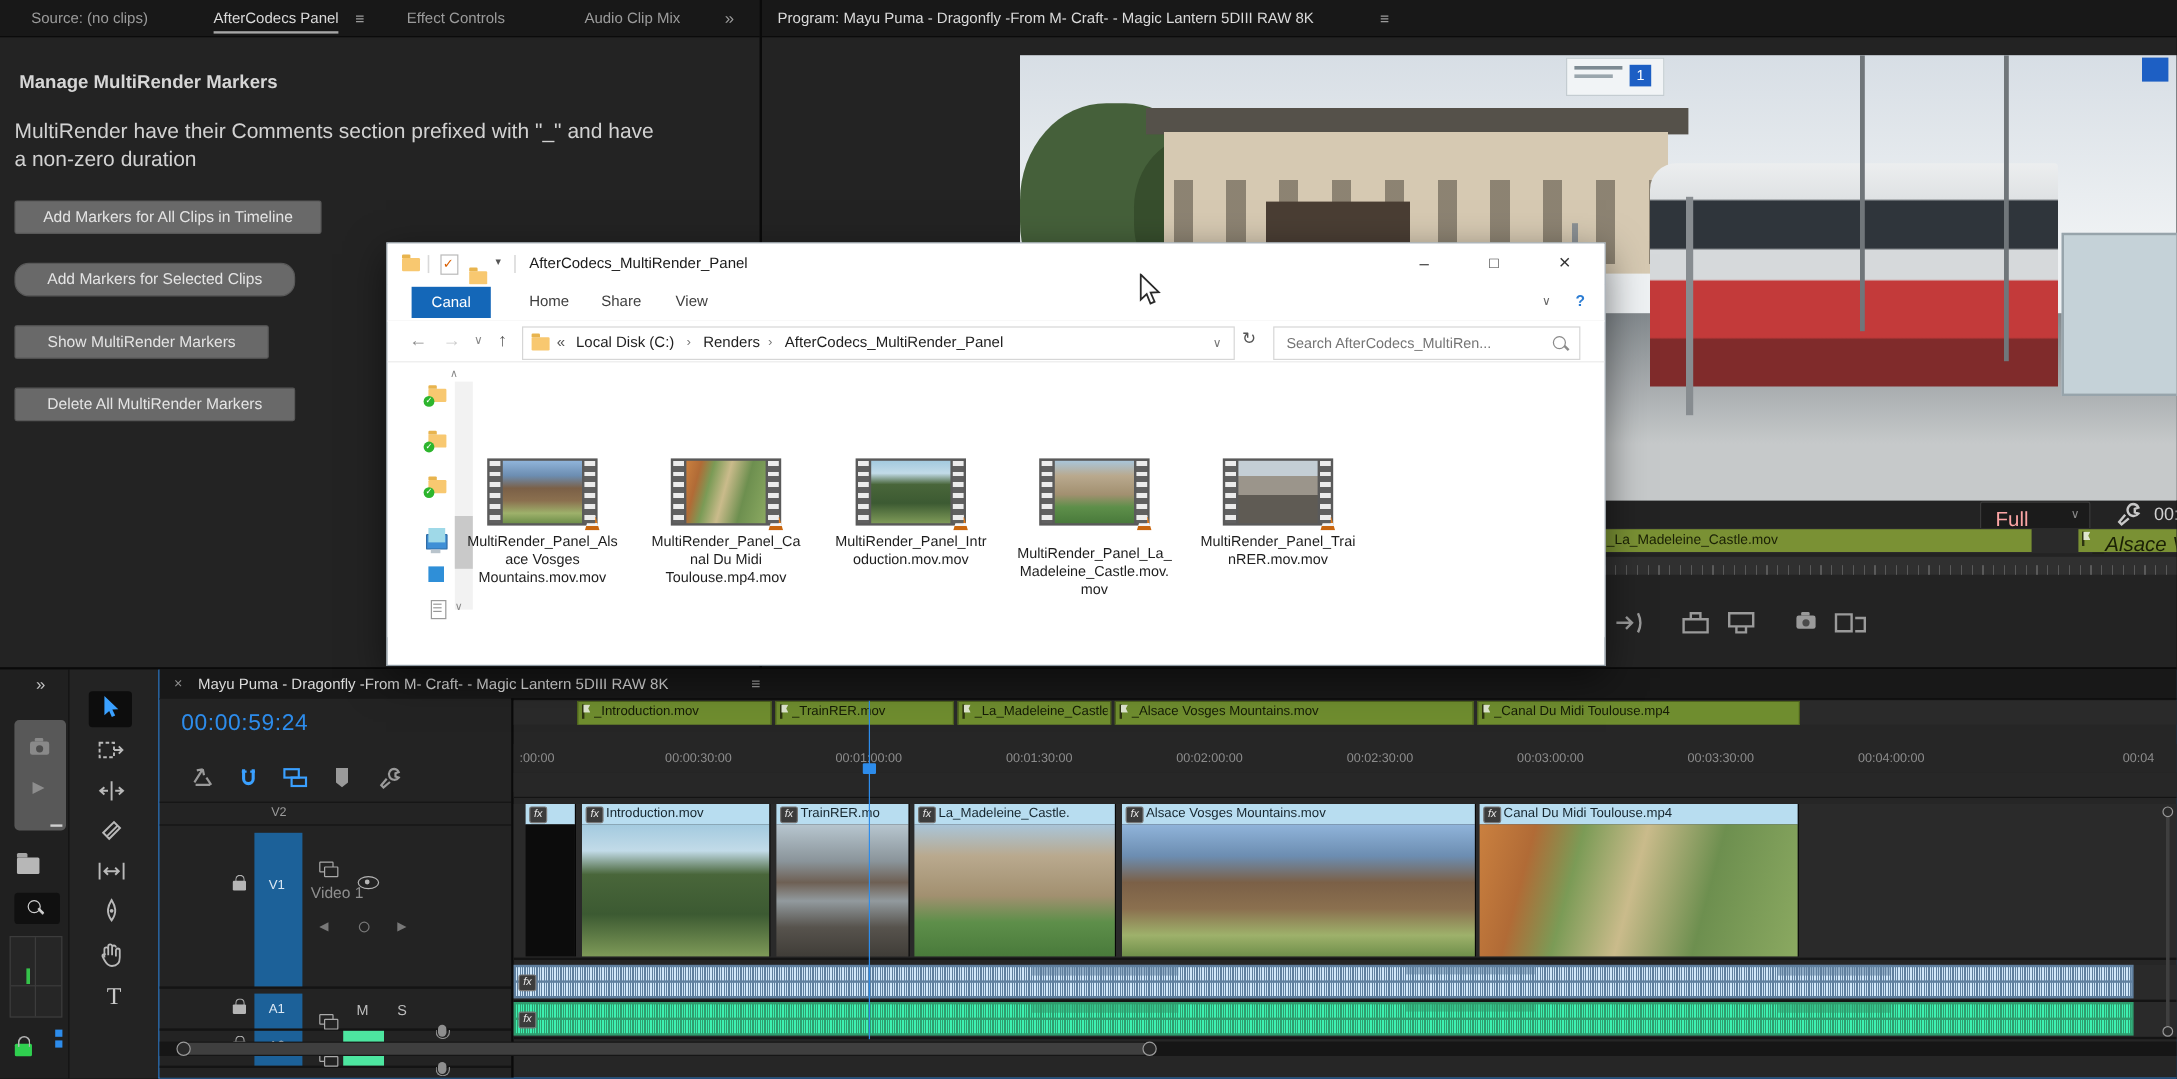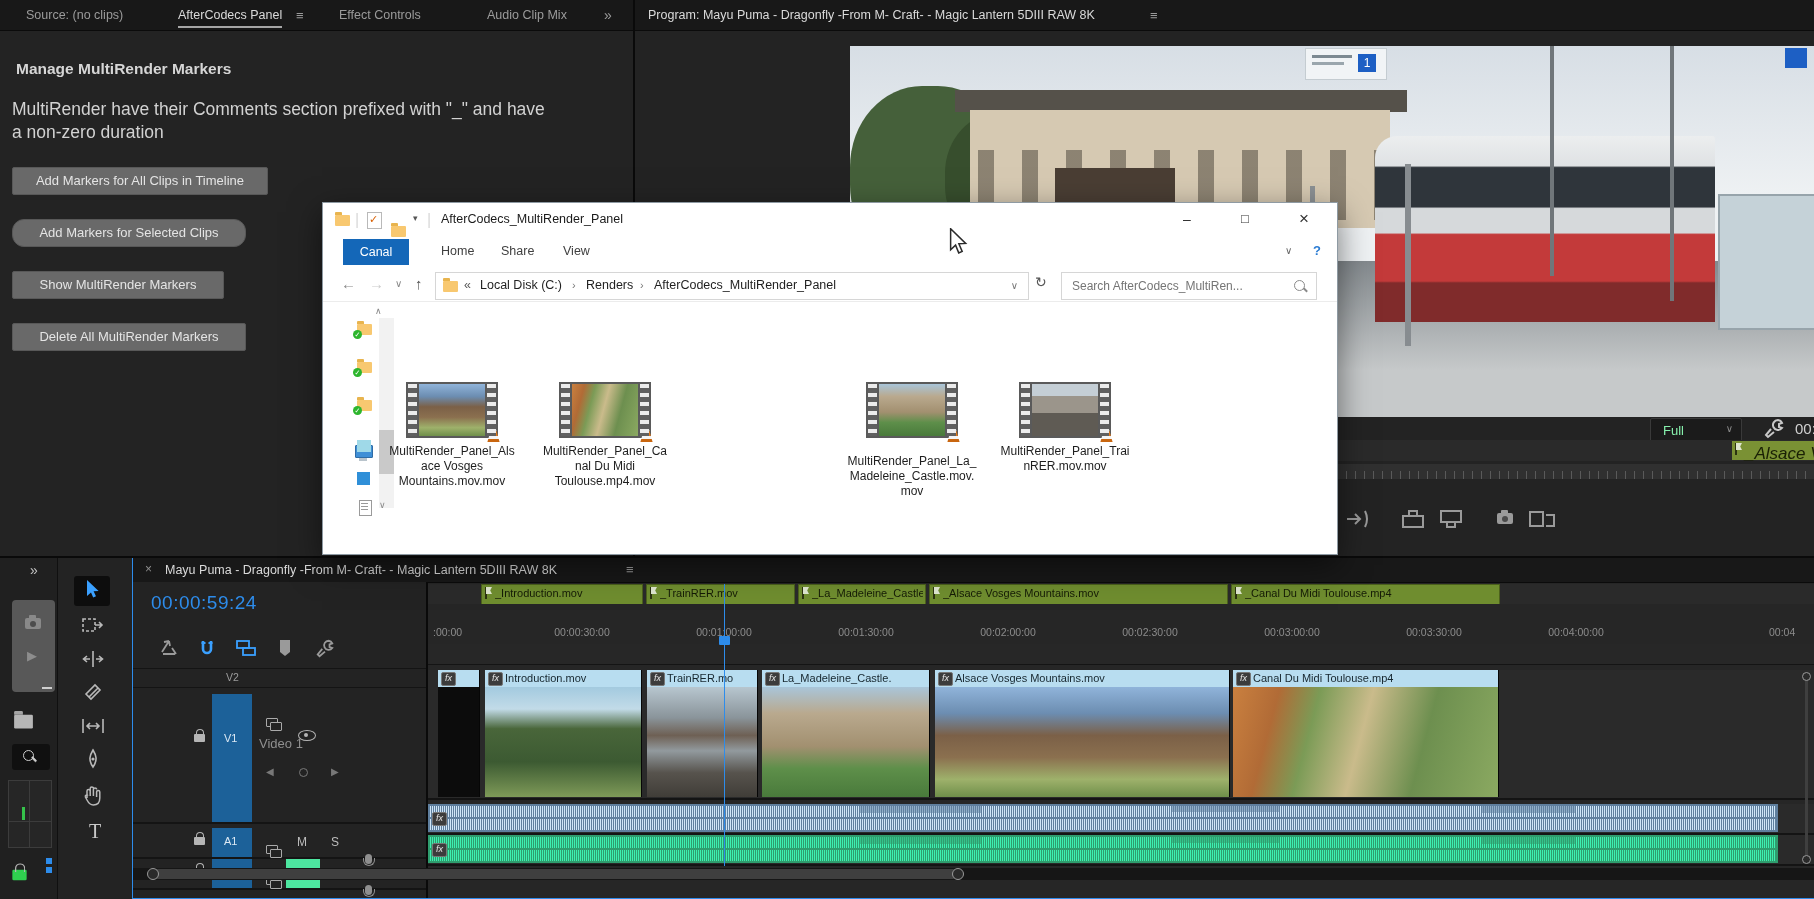--- a/index.html
+++ b/index.html
@@ -119,29 +119,32 @@
       <div class="ab" style="left:868px;top:148px;width:96px;height:132px;background:#c5d2d8;border:2px solid #97a4ab;"></div>
       <div class="ab" style="left:455px;top:2px;width:80px;height:30px;background:#f1f4f6;border:1px solid #c4ccd1;">
         <span class="ab" style="left:52px;top:5px;width:18px;height:18px;background:#1d5fc4;color:#fff;font-size:12px;text-align:center;line-height:18px;">1</span>
         <span class="ab" style="left:6px;top:6px;width:40px;height:3px;background:#7d8a92;"></span>
         <span class="ab" style="left:6px;top:13px;width:32px;height:3px;background:#9aa6ad;"></span>
       </div>
       <div class="ab" style="left:935px;top:2px;width:22px;height:20px;background:#1d5fc4;"></div>
     </div>
 
     <div class="ab" style="left:1015px;top:418px;width:90px;height:22px;background:#1b1b1b;border:1px solid #3a3a3a;border-radius:2px;">
-      <span class="ab tx" style="left:12px;top:4px;font-size:13px;color:#86efac;">Full</span>
+      <span class="ab tx" style="left:12px;top:4px;font-size:17px;color:#fca5a5;">Full</span>
       <span class="ab" style="right:8px;top:4px;font-size:10px;color:#8a8a8a;">∨</span>
     </div>
     <svg class="ab" style="left:1128px;top:417px;" width="22" height="22" viewBox="0 0 22 22">
         <path d="M15,3 a5,5 0 1 0 4,8 l-3,-1 v-3 l3,-1 a5,5 0 0 0 -4,-3 M8,12 L3,18 l2,2 6,-5" stroke="#c8c8c8" stroke-width="2" fill="none"></path>
       </svg>
     <span class="ab tx" style="left:1160px;top:420px;font-size:15px;color:#d0d0d0;">00:0</span>
 
     <div class="ab" style="left:0;top:440px;width:1179px;height:21px;background:#2a2a2a;">
+      <div class="ab" style="left:690px;top:1px;width:368px;height:19px;background:#7a9134;">
+        <span class="tx" style="position:absolute;left:14px;top:3px;font-size:11.5px;color:#1a2005;">_La_Madeleine_Castle.mov</span>
+      </div>
       <div class="ab" style="left:1097px;top:1px;width:82px;height:19px;background:#7a9134;">
         <span class="flagg"></span>
         <span class="tx" style="position:absolute;left:13px;top:3px;font-size:17px;color:#1a2005;font-style:italic;">_Alsace V</span>
       </div>
     </div>
 
     <div class="ab" style="left:0;top:464px;width:1179px;height:15px;background:#303030;">
       <div class="ab" style="left:0;top:7px;right:0;height:8px;background:repeating-linear-gradient(90deg,#5a5a5a 0 1px,transparent 1px 9px);"></div>
     </div>
 
@@ -491,20 +494,27 @@
           </div>
         <div class="fname" style="margin:6px auto 0;">MultiRender_Panel_Alsace Vosges Mountains.mov.mov</div>
       </div>
       <div class="ab" style="left:214px;top:80px;width:136px;">
         <div class="film">
             <div class="pic grad-canal"></div>
             <div class="cone"></div>
           </div>
         <div class="fname" style="margin:6px auto 0;">MultiRender_Panel_Canal Du Midi Toulouse.mp4.mov</div>
       </div>
+      <div class="ab" style="left:368px;top:80px;width:136px;">
+        <div class="film">
+            <div class="pic grad-park"></div>
+            <div class="cone"></div>
+          </div>
+        <div class="fname" style="margin:6px auto 0;">MultiRender_Panel_Introduction.mov.mov</div>
+      </div>
       <div class="ab" style="left:521px;top:80px;width:136px;">
         <div class="film">
             <div class="pic grad-castle"></div>
             <div class="cone"></div>
           </div>
         <div class="fname" style="margin:16px auto 0;">MultiRender_Panel_La_Madeleine_Castle.mov.mov</div>
       </div>
       <div class="ab" style="left:674px;top:80px;width:136px;">
         <div class="film">
             <div class="pic grad-street"></div>

